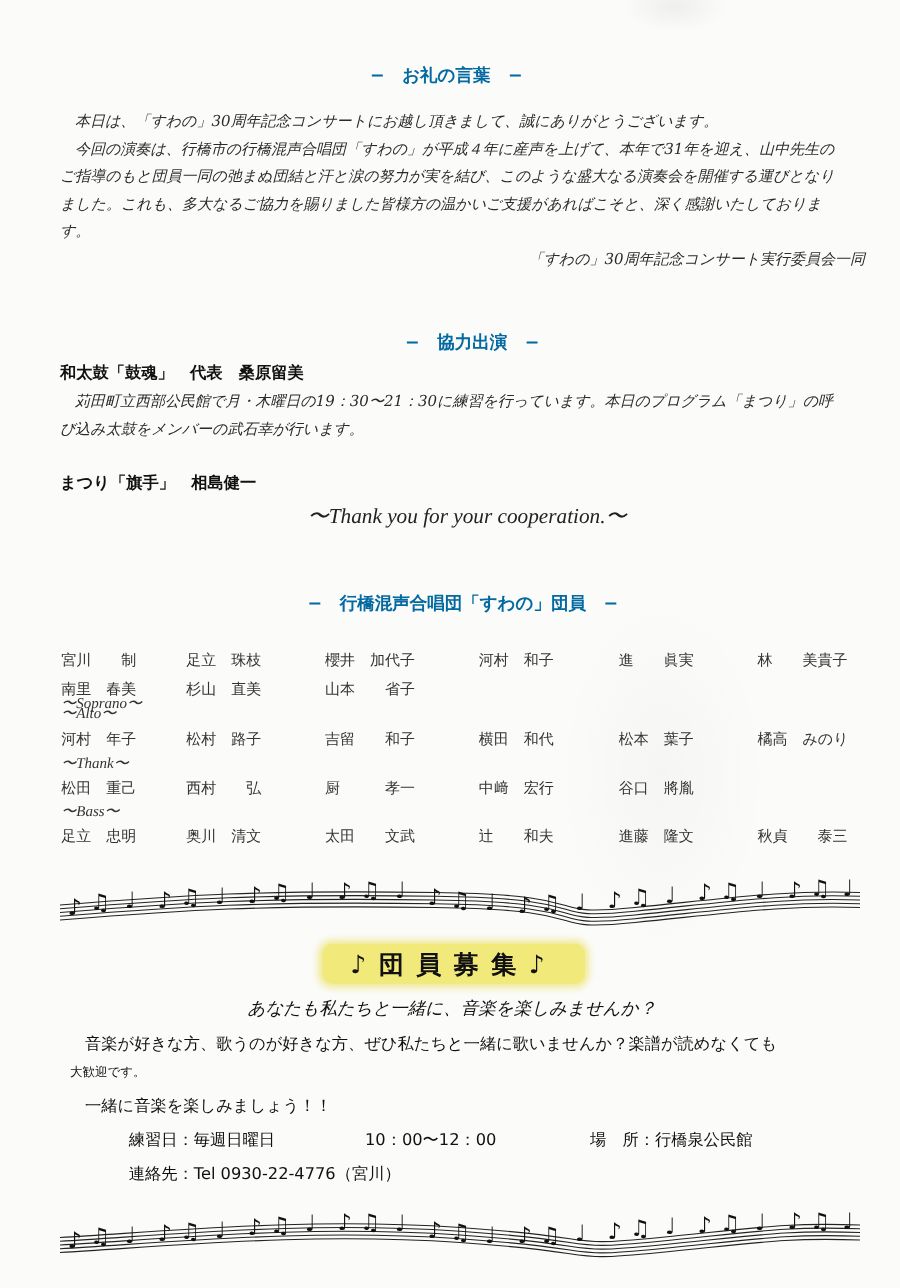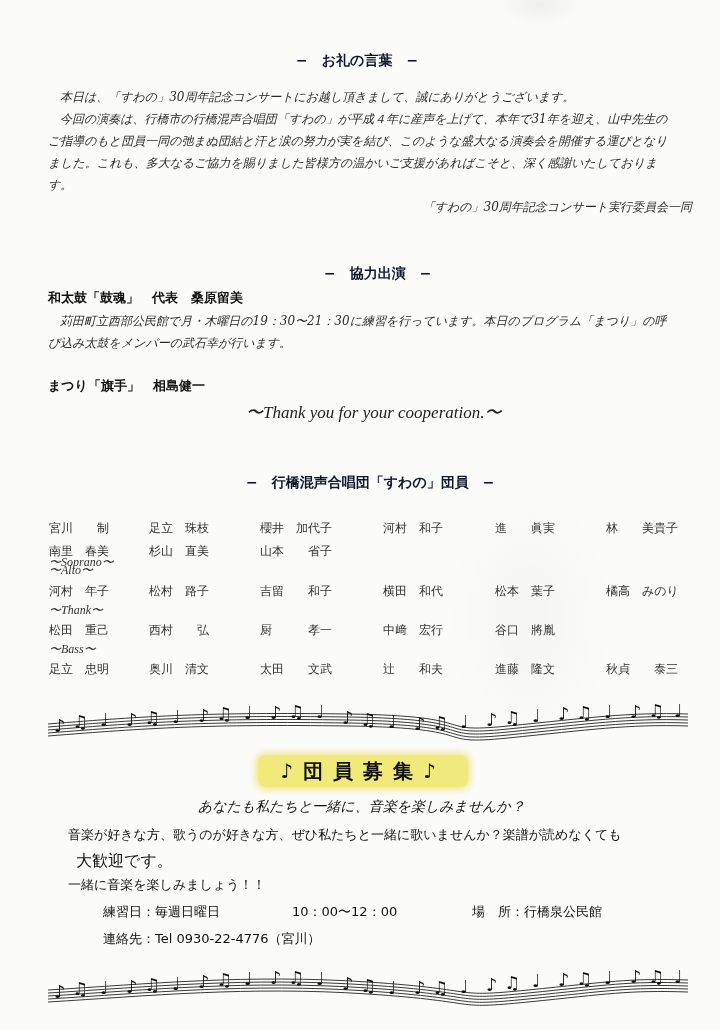--- a/index.html
+++ b/index.html
@@ -11,21 +11,21 @@
   }
   .bleed {
     position: absolute; inset: 0; pointer-events: none;
     background:
       radial-gradient(ellipse 60px 30px at 540px 5px, rgba(0,0,0,0.05), transparent 70%),
       radial-gradient(ellipse 120px 200px at 530px 620px, rgba(0,0,0,0.025), transparent 70%);
   }
   .abs { position: absolute; }
   .heading {
     font-family: "DejaVu Sans", "Liberation Sans", sans-serif;
-    font-weight: bold; font-size: 14px; color: #0f172a; white-space: nowrap;
+    font-weight: bold; font-size: 14px; color: #0369a1; white-space: nowrap;
   }
   .heading .dash { display: inline-block; margin: 0 14px; }
   .para { font-size: 12px; line-height: 22px; color: #2a2a2a; font-style: italic; }
   .para p { margin: 0; }
   .para .ind { text-indent: 1em; }
   .bold-line {
     font-family: "DejaVu Sans", "Liberation Sans", sans-serif;
     font-weight: bold; font-size: 13px; color: #111; white-space: nowrap;
   }
   .thanks {
@@ -166,21 +166,21 @@
       <text x="600" y="15">♫</text>
       <text x="626" y="15">♩</text>
   </g>
 </svg>
 
 <div class="recruit-box">♪団員募集♪</div>
 
 <div class="abs hand italic" style="left:198px; top:798px; font-size:14px;">あなたも私たちと一緒に、音楽を楽しみませんか？</div>
 
 <div class="abs hand" style="left:68px; top:826px; font-size:13px;">音楽が好きな方、歌うのが好きな方、ぜひ私たちと一緒に歌いませんか？楽譜が読めなくても</div>
-<div class="abs hand" style="left:76px; top:851px; font-size:16px;">大歓迎です。</div>
+<div class="abs hand" style="left:56px; top:851px; font-size:10px;">大歓迎です。</div>
 <div class="abs hand" style="left:68px; top:876px; font-size:13px;">一緒に音楽を楽しみましょう！！</div>
 
 <div class="abs hand" style="left:103px; top:903px; font-size:13px;">練習日：毎週日曜日</div>
 <div class="abs hand" style="left:292px; top:903px; font-size:13px;">10：00〜12：00</div>
 <div class="abs hand" style="left:472px; top:903px; font-size:13px;">場　所：行橋泉公民館</div>
 
 <div class="abs hand" style="left:103px; top:930px; font-size:13px;">連絡先：Tel 0930-22-4776（宮川）</div>
 
 <svg class="staff" style="top:968px;" viewBox="0 0 640 40">
   <g fill="none" stroke="#222" stroke-width="0.9">

